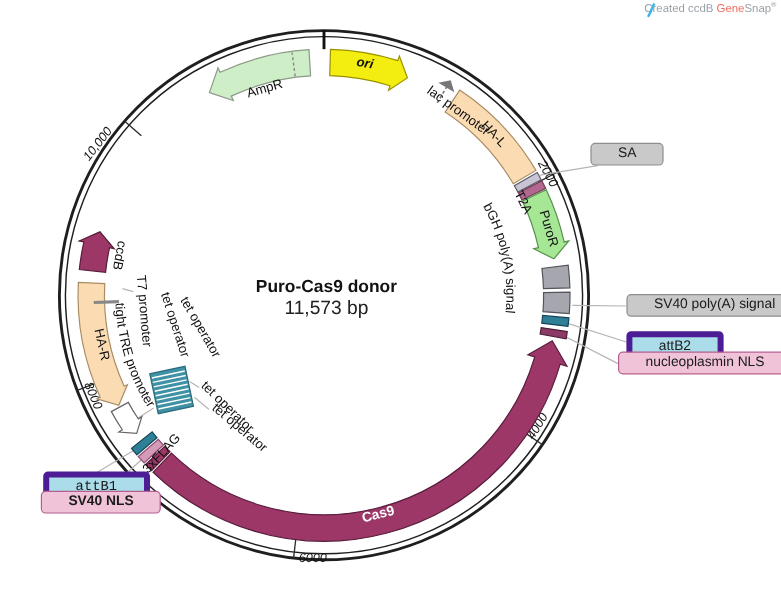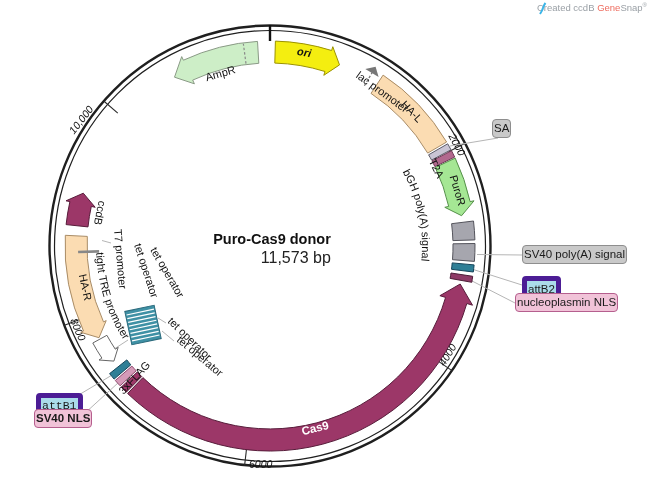--- a/index.html
+++ b/index.html
@@ -4,24 +4,24 @@
 <style>
   html,body{margin:0;padding:0;background:#fff;}
   .stage{position:relative;width:651px;height:495px;background:#ffffff;overflow:hidden;
          font-family:"Liberation Sans",sans-serif;}
   .stage svg{position:absolute;left:0;top:0;}
   .watermark{position:absolute;right:4px;top:2px;font-size:9.5px;color:#9aa0a6;
              display:flex;align-items:center;gap:3px;}
   .watermark .wm-red{color:#ee6c5f;}
   .watermark sup{font-size:6px;margin-top:-4px;}
   .center-label{position:absolute;left:272px;top:231px;transform:translateX(-50%);
-                text-align:right;white-space:nowrap;}
+                text-align:center;white-space:nowrap;}
   .map-title{font-size:14.5px;font-weight:bold;color:#111;}
   .map-size{font-size:16px;color:#222;margin-top:2px;}
-  .pill{position:absolute;font-size:11.5px;color:#1a1a1a;padding:1px 1px;
+  .pill{position:absolute;font-size:11.5px;color:#1a1a1a;padding:1px 22px;
         border-radius:4px;white-space:nowrap;line-height:1.3;}
   .pill-gray{background:#c9c9c9;border:1px solid #8e8e8e;}
   .pill-cyan{background:#abdcea;border:5px solid #4c1d95;}
   .pill-pink{background:#f1c3d8;border:1px solid #b55f8e;}
   #pill-sa{left:492px;top:119px;}
   #pill-sv40pa{left:522px;top:245px;}
   #pill-attb2{left:522px;top:276px;}
   #pill-nnls{left:515px;top:293px;}
   #pill-attb1{left:36px;top:393px;font-family:Liberation Mono, monospace;}
   #pill-sv40nls{left:34px;top:409px;font-weight:bold;}

